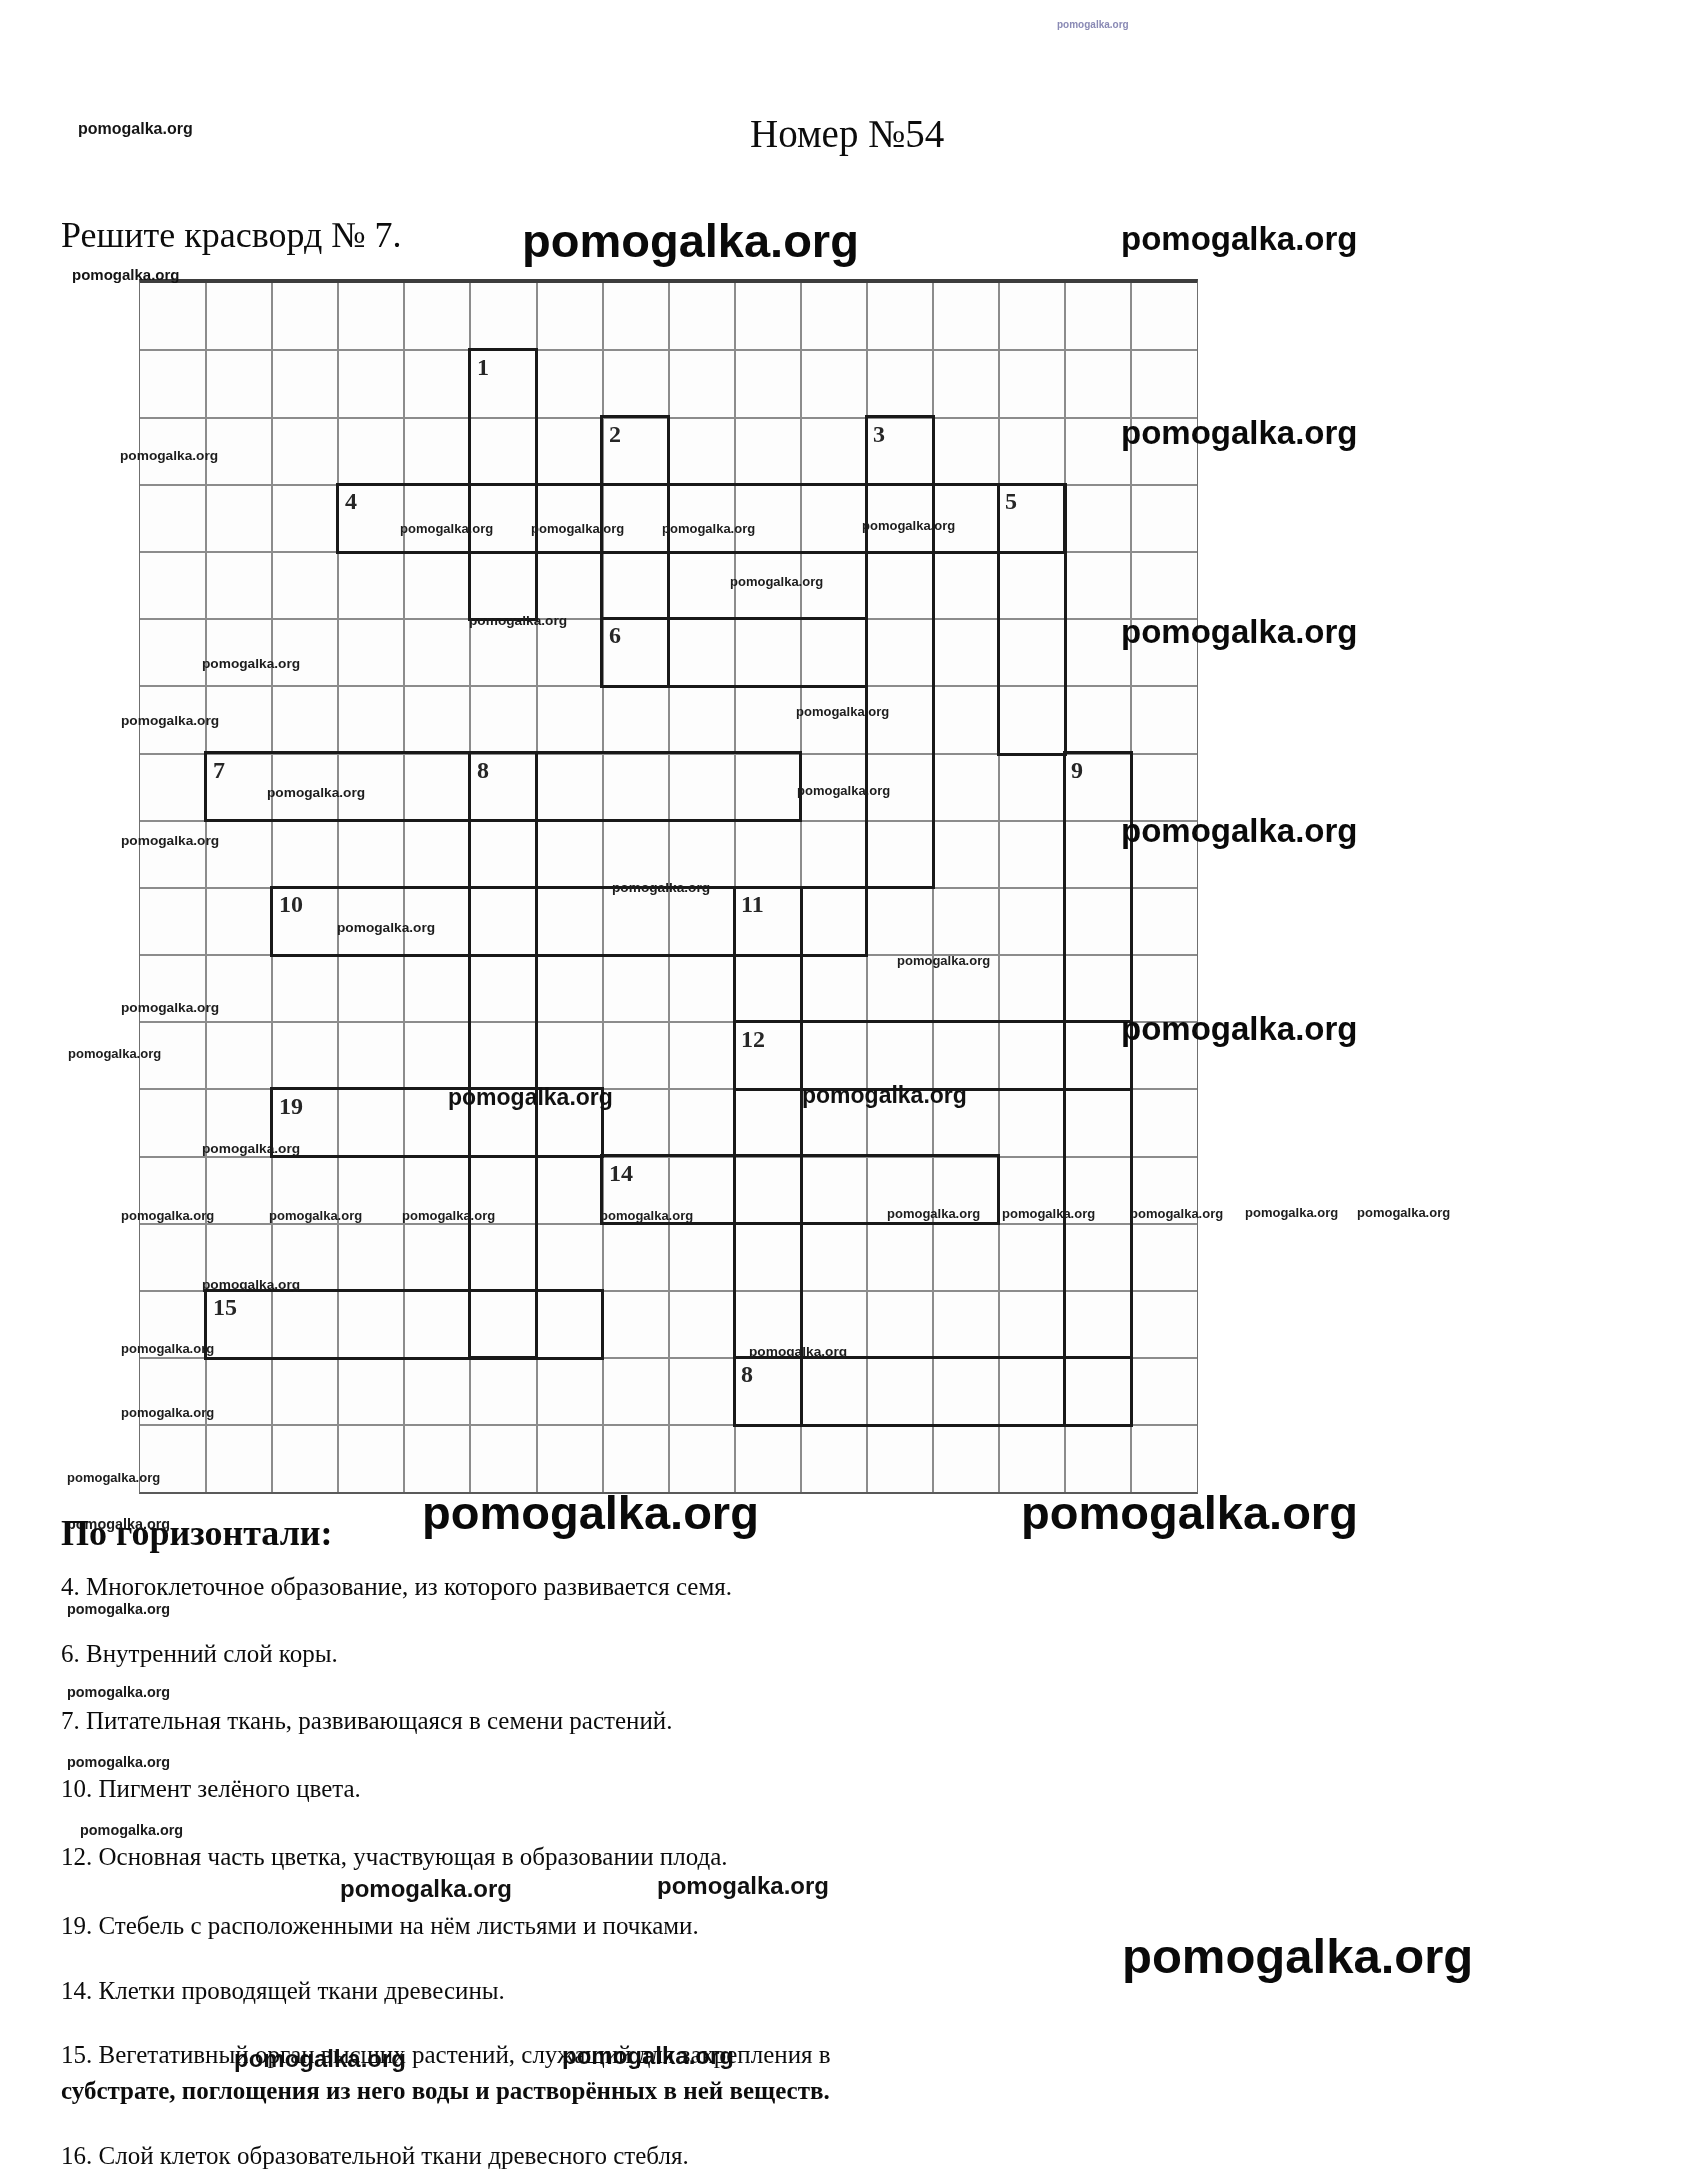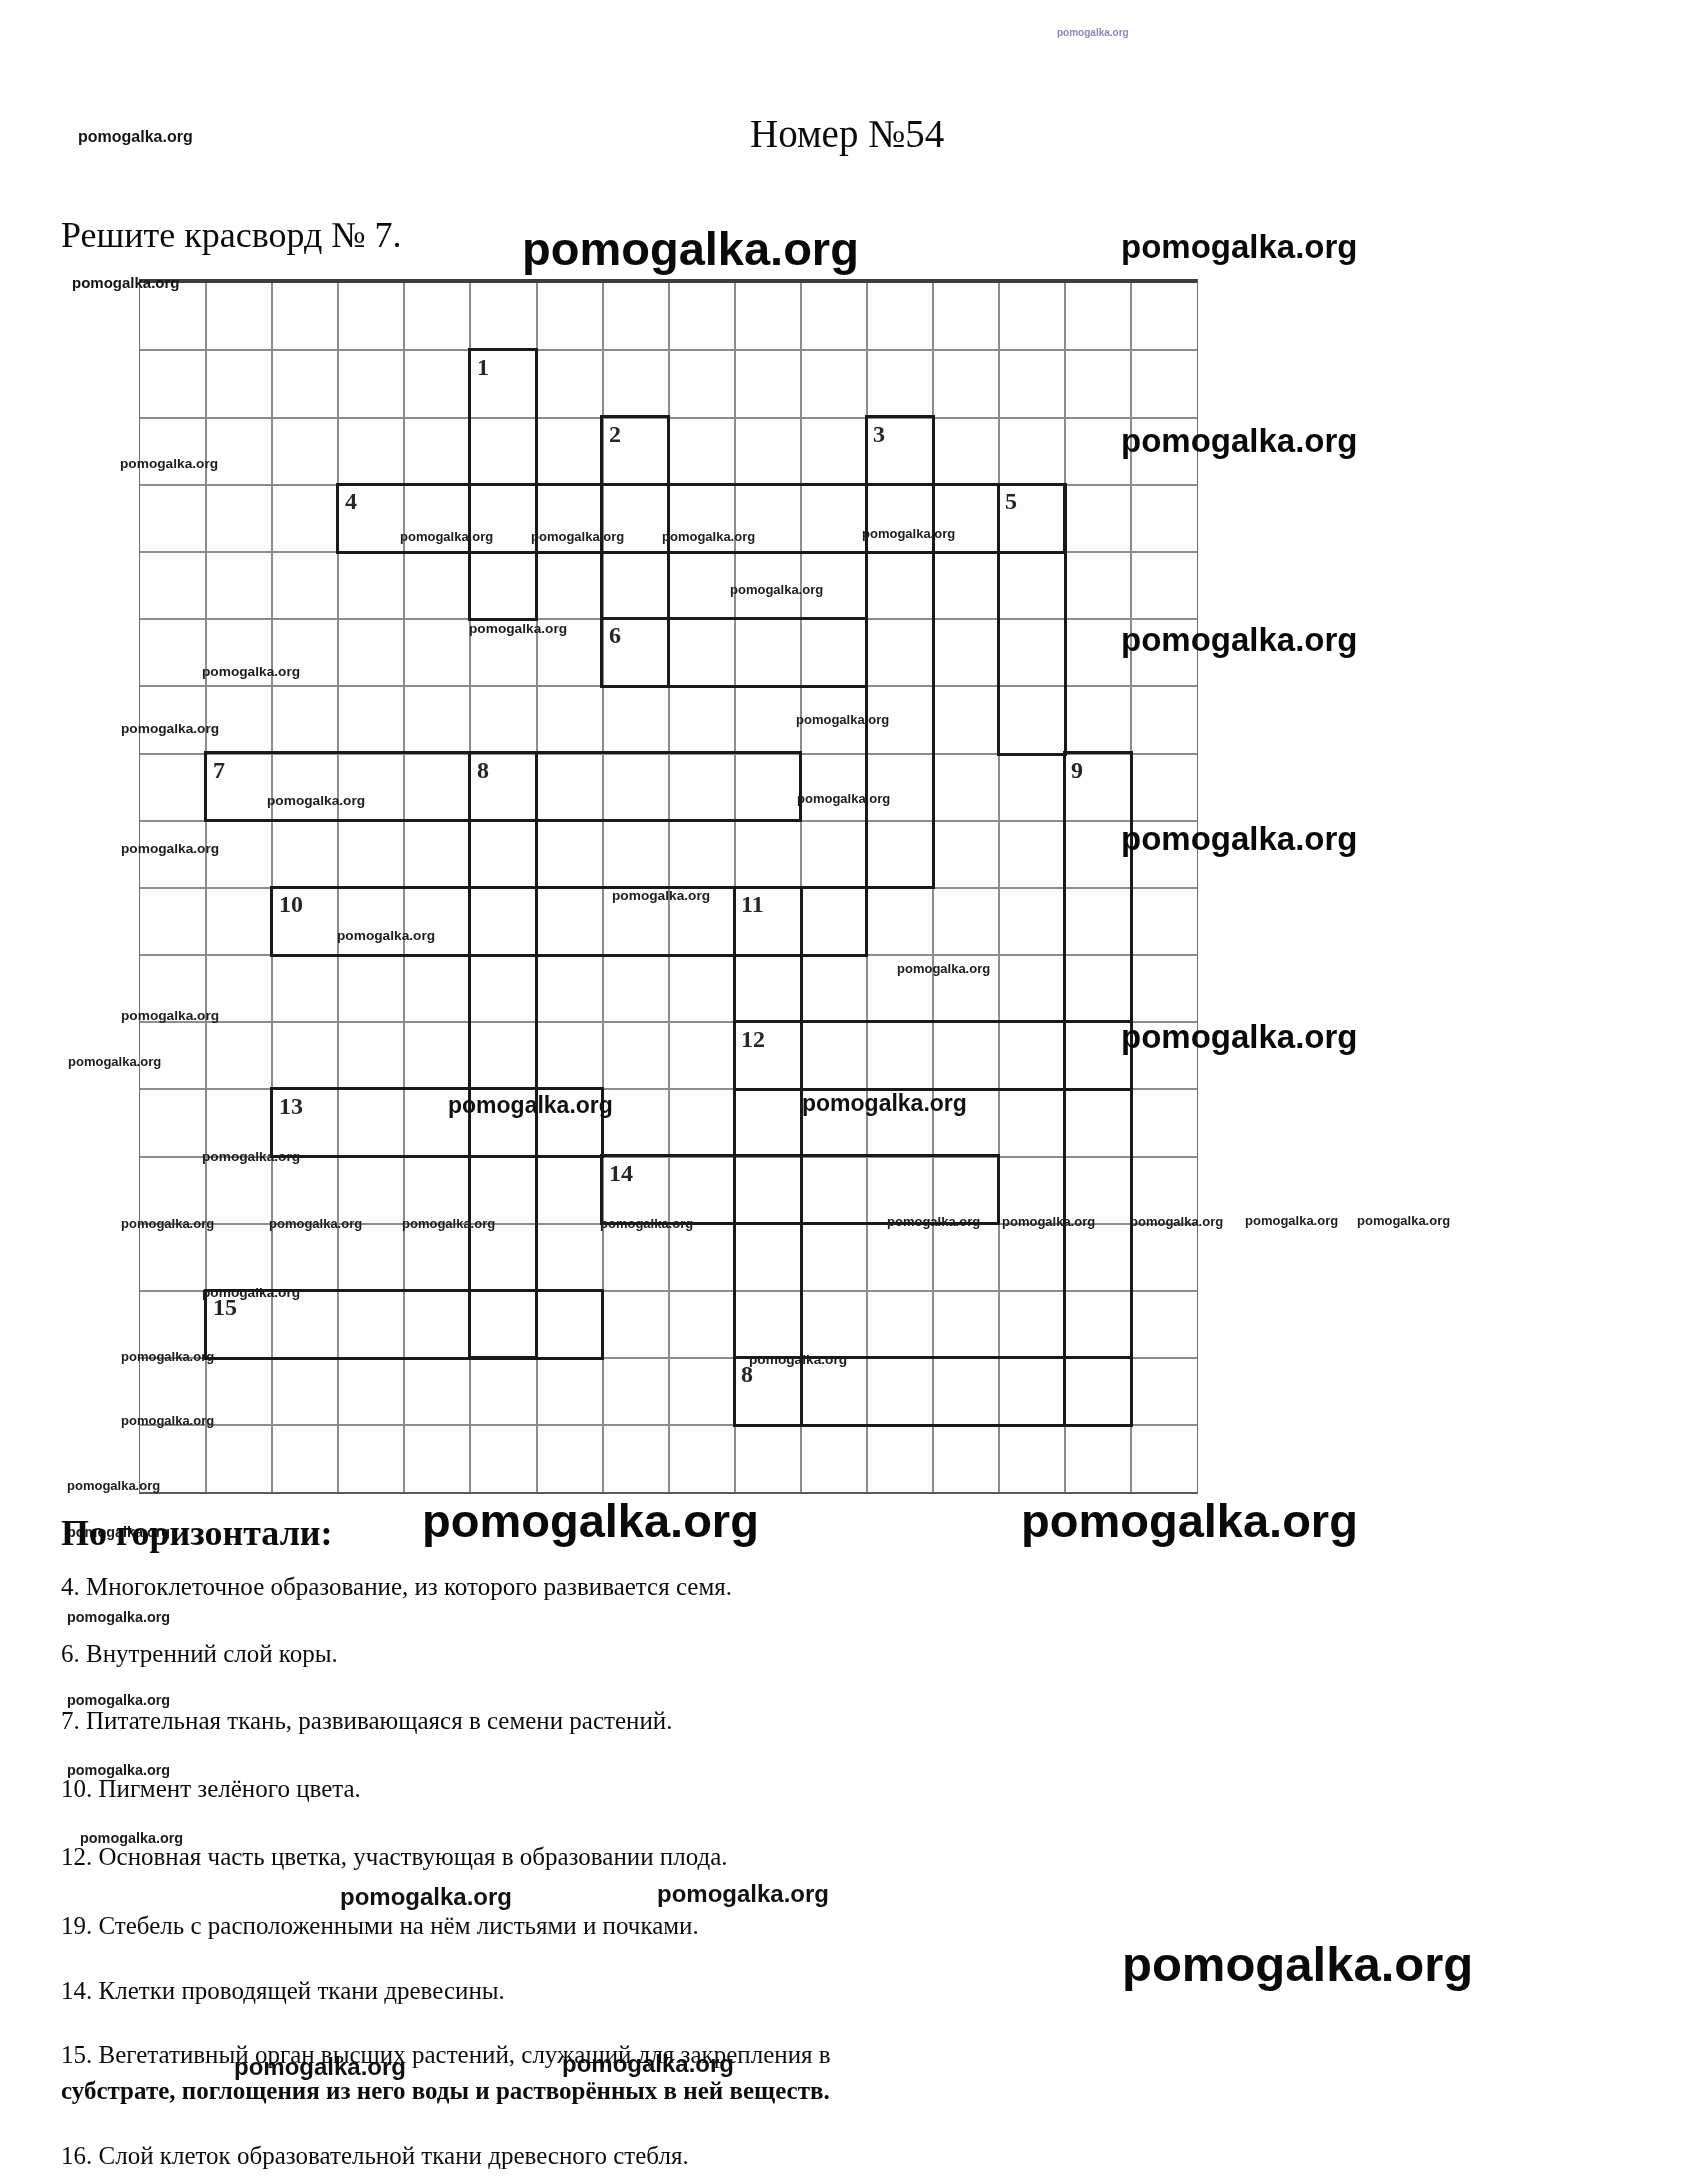--- a/index.html
+++ b/index.html
@@ -1,19 +1,19 @@
 <!DOCTYPE html>
 <html style="font-size:12px"><head>
 <meta charset="utf-8">
 <style>
   html,body{margin:0;padding:0;background:#e8e8e8;}
   .page{position:relative;width:1694px;height:2183px;background:#ffffff;overflow:hidden;
         font-family:"Liberation Serif",serif;color:#0c0c0c;}
   .abs{position:absolute;white-space:nowrap;}
-  .wm{font-family:"Liberation Sans",sans-serif;line-height:1;margin-top:8px;}
+  .wm{font-family:"Liberation Sans",sans-serif;line-height:1;}
   .title{font-size:39px;}
   .subtitle{font-size:36px;}
   .clue{font-size:25px;}
   .clue-head{font-size:36px;font-weight:bold;}
   #grid{position:absolute;background:#fdfdfd;
         border-left:1.5px solid #6f6f6f;border-right:1.5px solid #6f6f6f;
         border-bottom:2.3px solid #5a5a5a;border-top:4.6px solid #3d3d3d;}
   .gl{position:absolute;background:#8c8c8c;}
   .word{position:absolute;border:3.8px solid #191919;box-sizing:border-box;background:transparent;}
   .num{position:absolute;font-family:"Liberation Serif",serif;font-weight:bold;
@@ -79,21 +79,21 @@
       <span class="num" style="left: 337px; top: 475px;">8</span>
       <div class="word" style="left: 923px; top: 468px; width: 70px; height: 676px; border-color: rgb(25, 25, 25);"></div>
       <span class="num" style="left: 931px; top: 475px;">9</span>
       <div class="word" style="left: 130px; top: 603px; width: 598px; height: 71px; border-color: rgb(25, 25, 25);"></div>
       <span class="num" style="left: 139px; top: 609px;">10</span>
       <div class="word" style="left: 593px; top: 603px; width: 70px; height: 541px; border-color: rgb(25, 25, 25);"></div>
       <span class="num" style="left: 601px; top: 609px;">11</span>
       <div class="word" style="left: 593px; top: 737px; width: 400px; height: 71px; border-color: rgb(25, 25, 25);"></div>
       <span class="num" style="left: 601px; top: 744px;">12</span>
       <div class="word" style="left: 130px; top: 804px; width: 334px; height: 71px; border-color: rgb(25, 25, 25);"></div>
-      <span class="num" style="left: 139px; top: 811px;">13</span>
+      <span class="num" style="left: 139px; top: 811px;">19</span>
       <div class="word" style="left: 460px; top: 871px; width: 400px; height: 71px; border-color: rgb(25, 25, 25);"></div>
       <span class="num" style="left: 469px; top: 878px;">14</span>
       <div class="word" style="left: 64px; top: 1006px; width: 400px; height: 71px; border-color: rgb(25, 25, 25);"></div>
       <span class="num" style="left: 73px; top: 1012px;">15</span>
       <div class="word" style="left: 593px; top: 1073px; width: 400px; height: 71px; border-color: rgb(25, 25, 25);"></div>
       <span class="num" style="left: 601px; top: 1079px;">8</span>
     </div>
 
   <div id="watermarks">
       <span class="abs wm" style="left: 1057px; top: 20px; font-size: 10px; font-weight: 700; color: rgb(138, 138, 181);">pomogalka.org</span>

